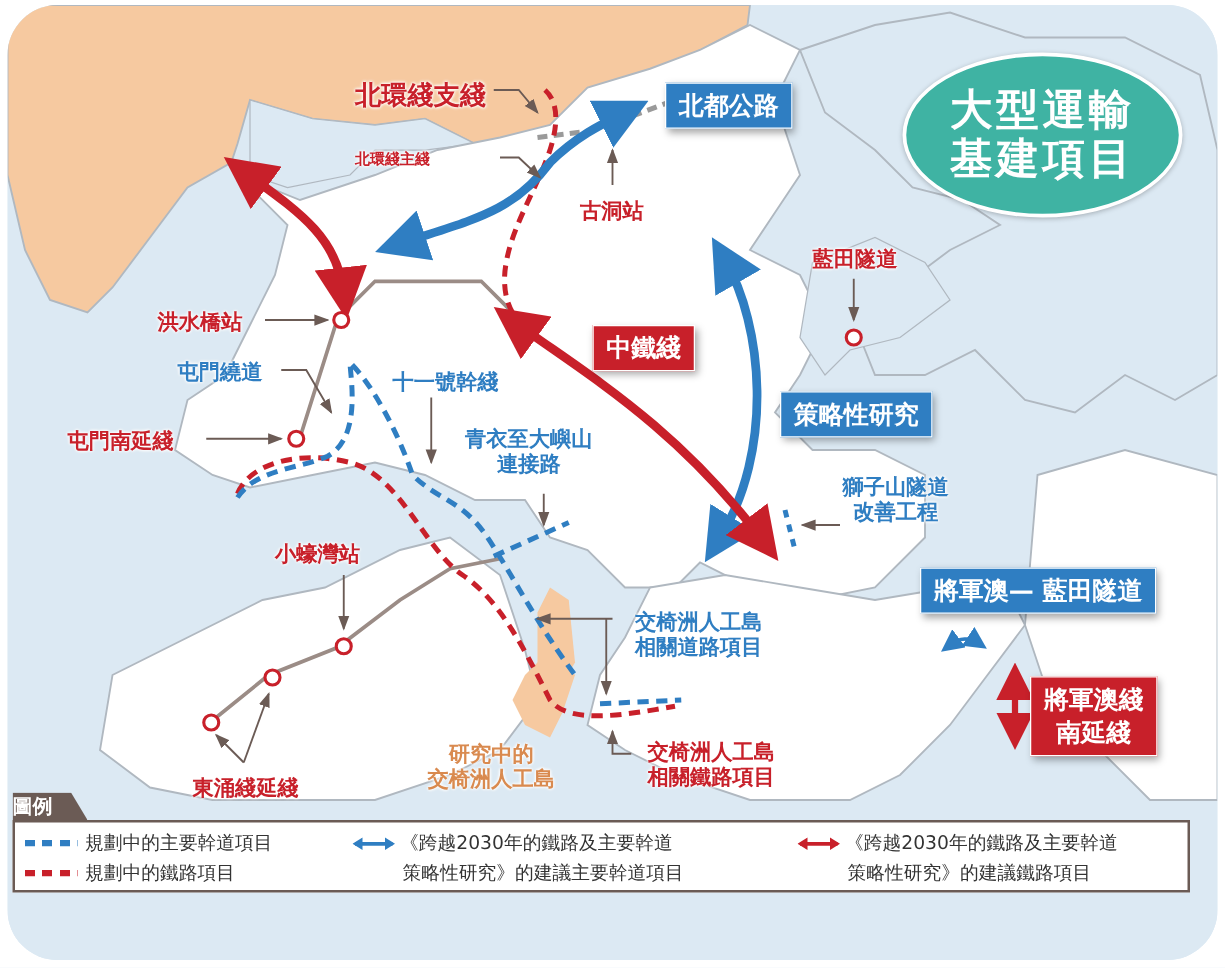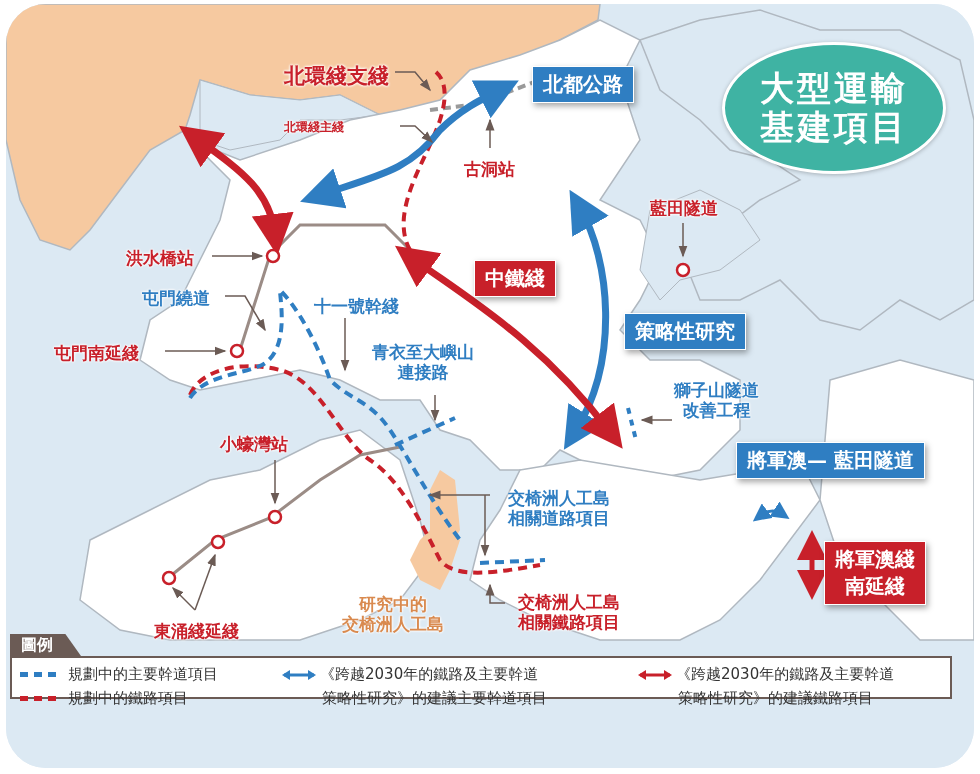--- a/index.html
+++ b/index.html
@@ -9,22 +9,22 @@
   svg.map { position:absolute; left:0; top:0; }
   .lbl { position:absolute; font-weight:bold; white-space:nowrap; line-height:1.2; text-shadow:0 0 3px #fff,0 0 3px #fff,0 0 2px #fff; }
   .red { color:#c8202a; }
   .blue { color:#2f7ec2; }
   .orange { color:#d98a4f; }
   .center { text-align:center; }
   .box { position:absolute; color:#fff; font-weight:bold; white-space:nowrap; padding:4px 10px; box-shadow:2px 3px 6px rgba(0,0,0,0.35); border:1.5px solid #fff; }
   .box.redbox { background:#c8202a; }
   .box.bluebox { background:#2f7ec2; }
   .title-oval { position:absolute; left:722px; top:42px; width:218px; height:126px; border-radius:50%; background:#3fb3a3; border:3px solid #fff; box-shadow:0 1px 4px rgba(0,0,0,0.25); display:flex; flex-direction:column; align-items:center; justify-content:center; color:#fff; font-weight:bold; font-size:34px; line-height:1.15; letter-spacing:3px; }
-  .legend-tab { position:absolute; left:10px; top:638px; width:60px; height:22px; background:#6b5b55; color:#fff; font-size:16px; font-weight:bold; padding-left:11px; line-height:22px; clip-path:polygon(0 0, 78% 0, 100% 100%, 0 100%); }
-  .legend { position:absolute; left:10px; top:660px; width:942px; height:43px; background:#fff; border:2px solid #6b5b55; box-sizing:border-box; }
+  .legend-tab { position:absolute; left:10px; top:638px; width:60px; height:22px; background:#6b5b55; color:#fff; font-size:16px; font-weight:bold; padding-left:0; line-height:22px; clip-path:polygon(0 0, 78% 0, 100% 100%, 0 100%); }
+  .legend { position:absolute; left:10px; top:660px; width:942px; height:58px; background:#fff; border:2px solid #6b5b55; box-sizing:border-box; }
   .leg-item { position:absolute; font-size:15px; color:#333; white-space:nowrap; }
   .leg-line2 { position:absolute; font-size:15px; color:#333; white-space:nowrap; }
   .dash { display:inline-block; vertical-align:middle; width:42px; height:5px; margin-right:6px; }
   .dash.blue { background:repeating-linear-gradient(90deg,#2f7ec2 0 8px,transparent 8px 14px); }
   .dash.red { background:repeating-linear-gradient(90deg,#c8202a 0 8px,transparent 8px 14px); }
   .dblarrow { display:inline-block; vertical-align:middle; margin-right:4px; }
 </style>
 </head>
 <body>
 
@@ -114,21 +114,21 @@
   </svg>
 
   <div class="title-oval" style="left:716px;top:38px;">
     <div>大型運輸</div>
     <div>基建項目</div>
   </div>
 
   <div class="box bluebox" style="left:526px;top:62px;font-size:20px;">北都公路</div>
   <div class="box redbox" style="left:468px;top:256px;font-size:20px;">中鐵綫</div>
   <div class="box bluebox" style="left:618px;top:309px;font-size:20px;">策略性研究</div>
-  <div class="box bluebox" style="left:730px;top:438px;font-size:20px;">將軍澳— 藍田隧道</div>
+  <div class="box bluebox" style="left:730px;top:450px;font-size:20px;">將軍澳— 藍田隧道</div>
   <div class="box redbox center" style="left:818px;top:537px;font-size:20px;line-height:1.35;">
     <div>將軍澳綫</div>
     <div>南延綫</div>
   </div>
 
   <div class="lbl red" style="left:278px;top:60px;font-size:21px;">北環綫支綫</div>
   <div class="lbl red" style="left:278px;top:116px;font-size:12px;">北環綫主綫</div>
   <div class="lbl red" style="left:458px;top:155px;font-size:17px;">古洞站</div>
   <div class="lbl red" style="left:120px;top:244px;font-size:17px;">洪水橋站</div>
   <div class="lbl red" style="left:48px;top:339px;font-size:17px;">屯門南延綫</div>

